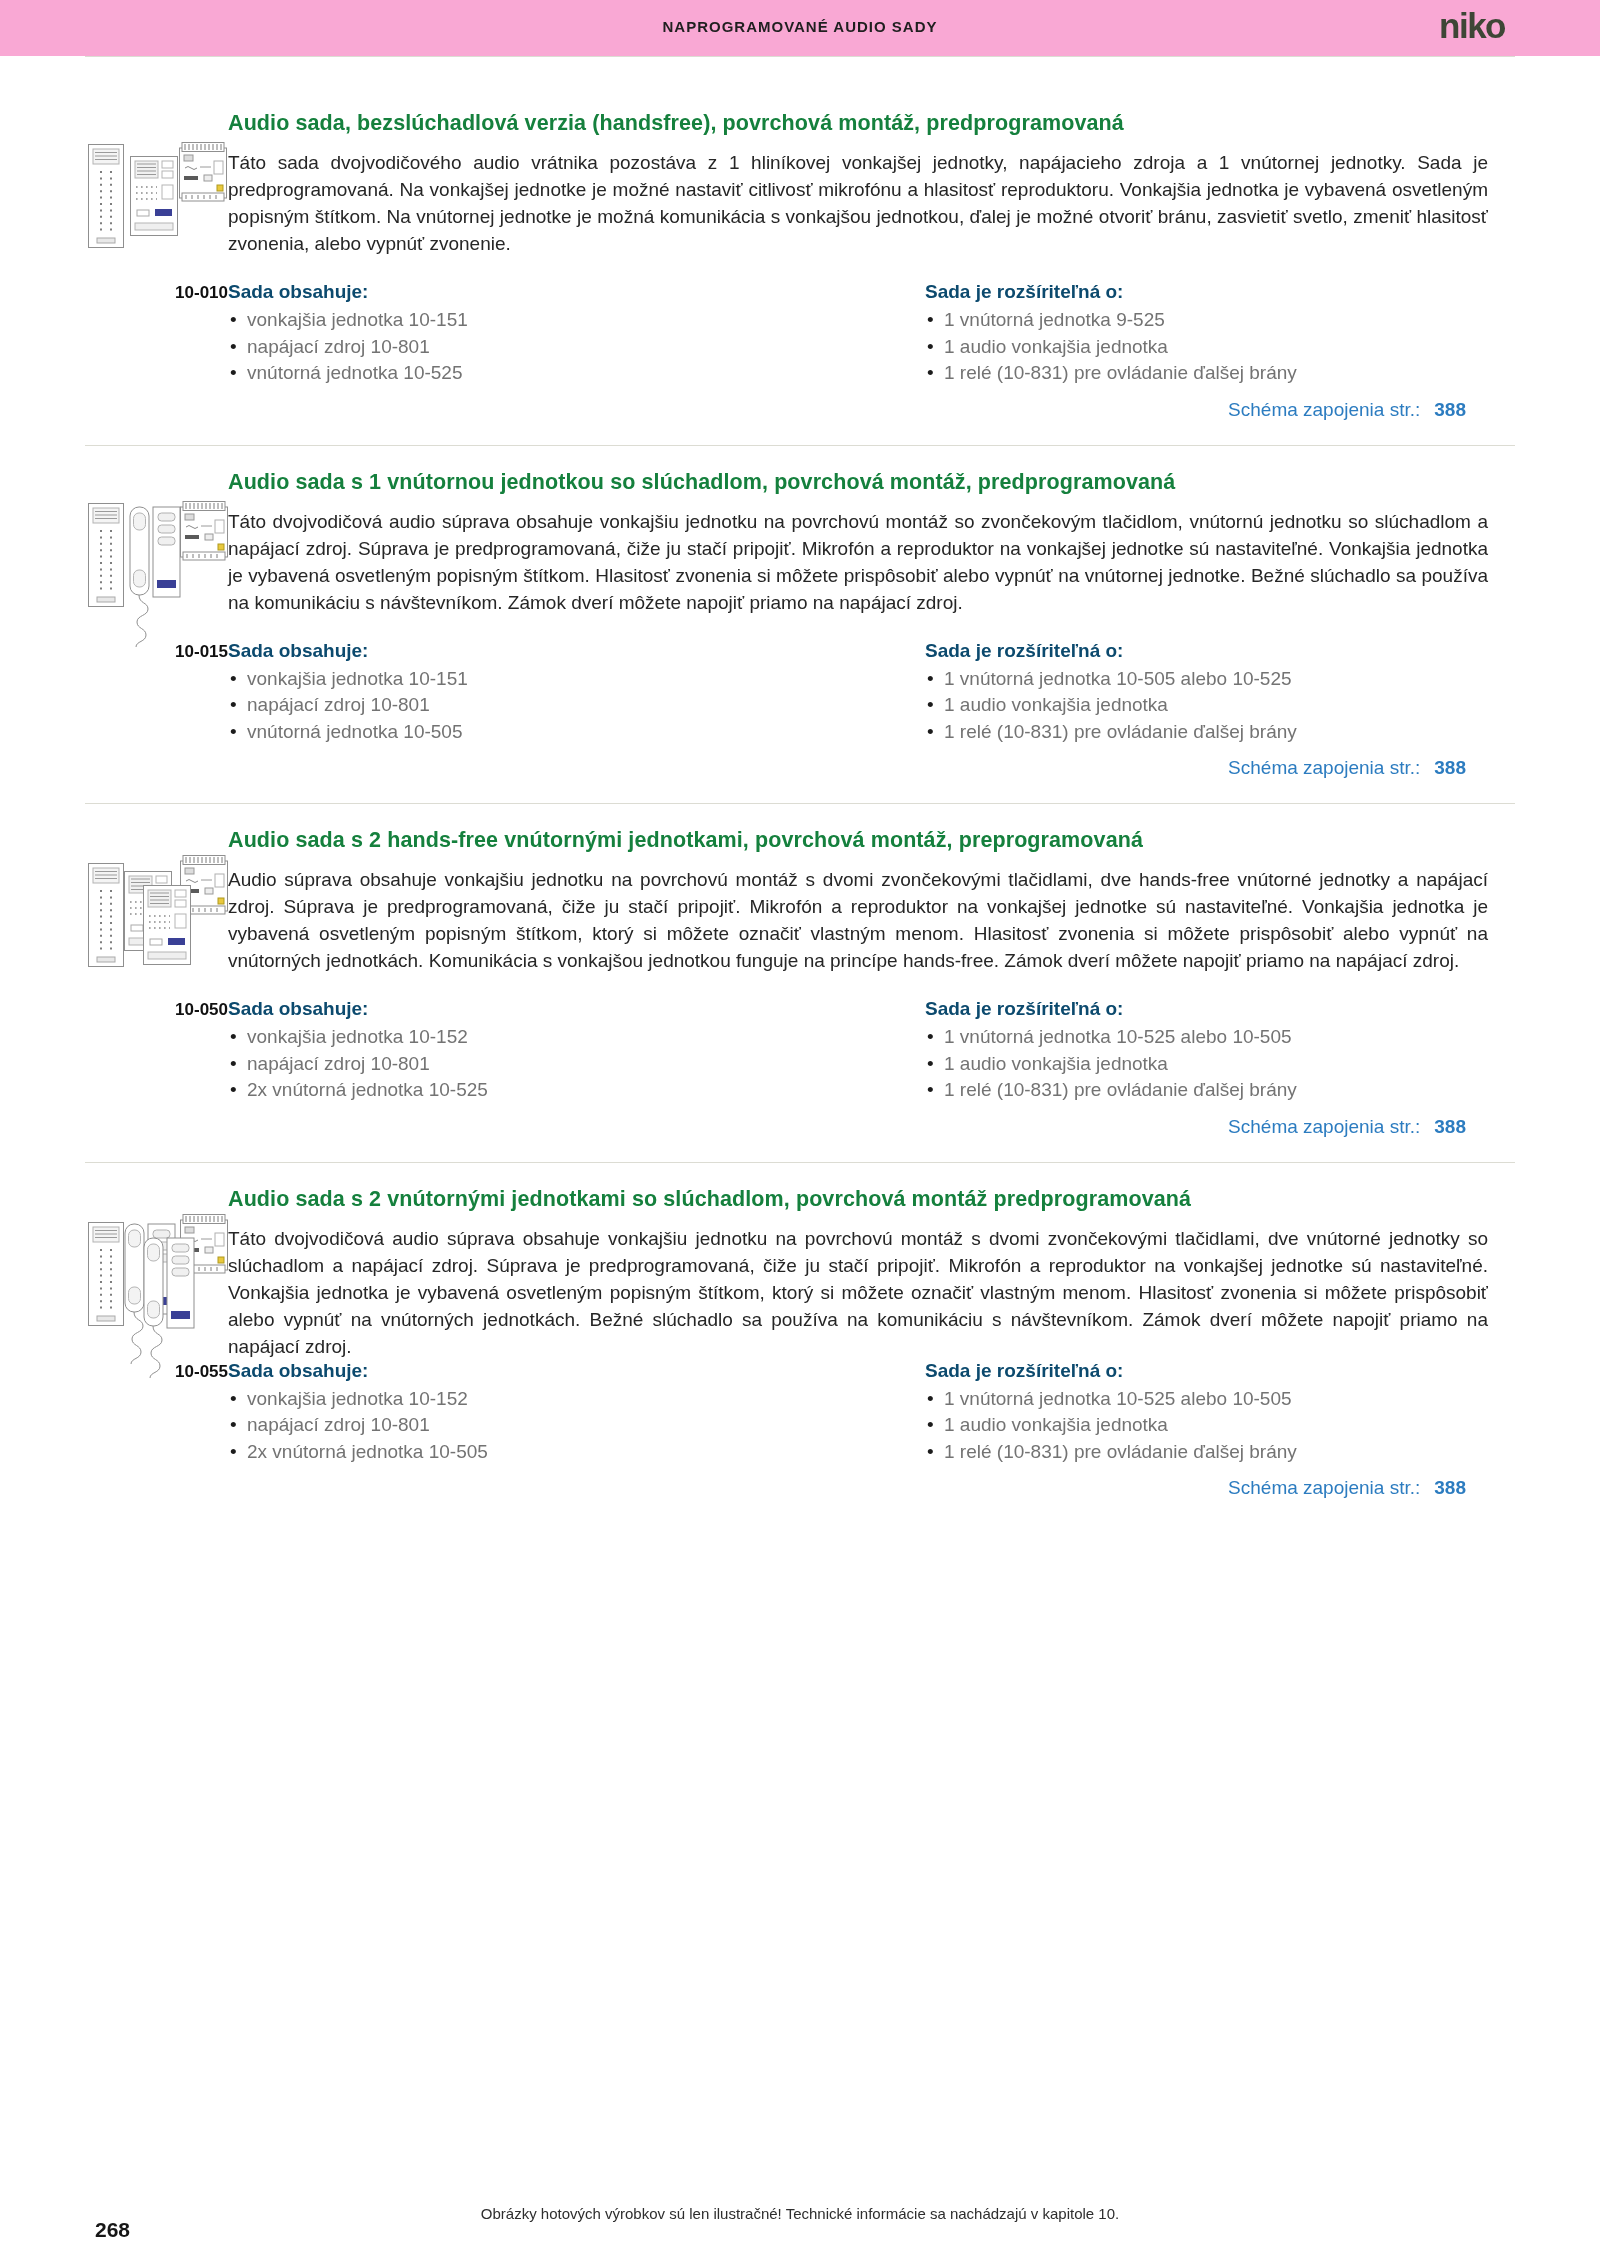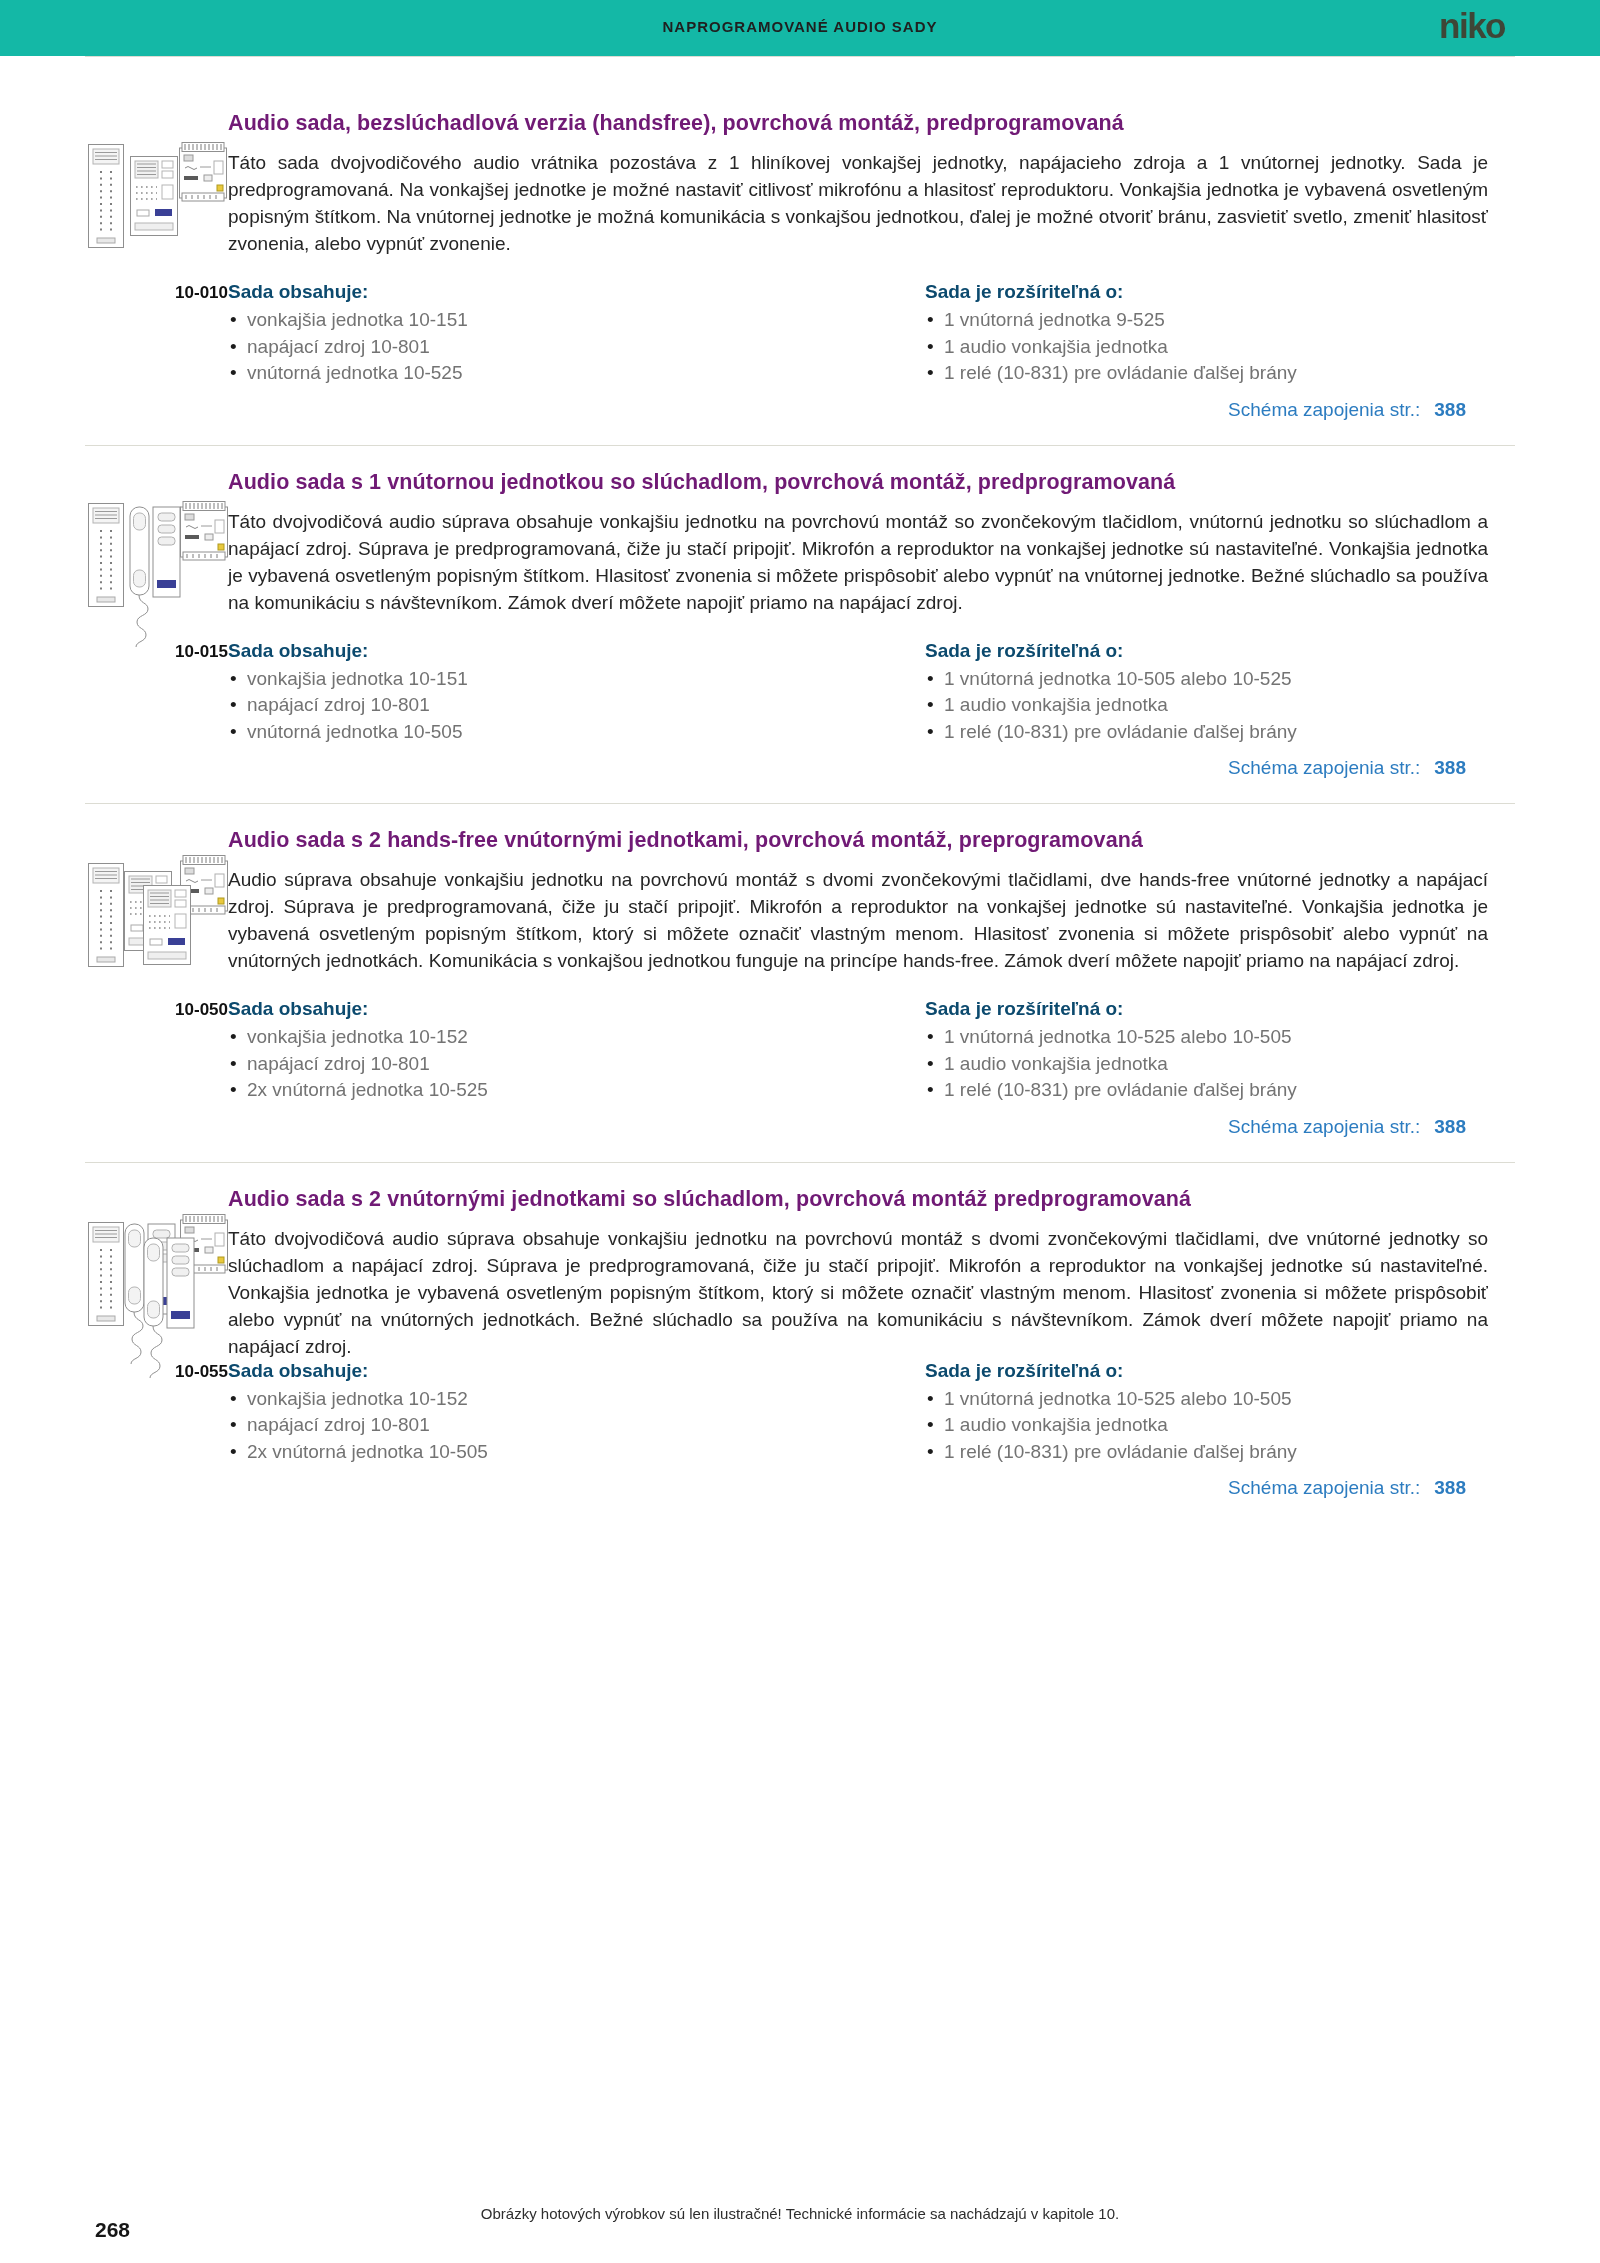--- a/index.html
+++ b/index.html
@@ -1,39 +1,39 @@
 <!DOCTYPE html>
 <html lang="sk"><head>
 <meta charset="utf-8">
 <style>
   html,body{margin:0;padding:0;background:#ffffff;}
   .page{position:relative;width:1600px;height:2263px;background:#ffffff;
         font-family:"Liberation Sans",sans-serif;color:#262626;overflow:hidden;}
 
   
-  .header{position:absolute;top:0;left:0;width:1600px;height:56px;background:#14b8a6;}
+  .header{position:absolute;top:0;left:0;width:1600px;height:56px;background:#f9a8d4;}
   .header-title{position:absolute;left:0;right:0;top:18px;text-align:center;
         font-size:15px;font-weight:700;letter-spacing:1px;color:#1f1f1f;}
   .logo{position:absolute;right:95px;top:6px;font-size:35px;font-weight:700;
         letter-spacing:-1.5px;color:#3e4636;}
 
   
   .content{position:absolute;left:85px;top:56px;width:1430px;}
   .section{display:grid;grid-template-columns:143px 1260px;
         border-top:1px solid #dcdcd3;padding:24px 0 24px 0;}
   .section.first{padding-top:54px;}
 
   .images{grid-column:1;grid-row:1;position:relative;height:170px;}
   .images svg{position:absolute;}
 
   .sec-code{grid-column:1;grid-row:2;text-align:right;font-size:17px;font-weight:700;
         color:#111;padding-top:2px;}
 
   .sec-top{grid-column:2;grid-row:1;}
-  .sec-title{font-size:21.5px;font-weight:700;color:#701a75;margin:0 0 13px 0;letter-spacing:.1px;}
+  .sec-title{font-size:21.5px;font-weight:700;color:#15803d;margin:0 0 13px 0;letter-spacing:.1px;}
   .sec-desc{font-size:19px;line-height:27px;text-align:justify;margin:0;color:#262626;}
 
   .sec-bottom{grid-column:2;grid-row:2;}
   .lists{display:grid;grid-template-columns:697px 563px;}
   .list-heading{font-size:19px;font-weight:700;color:#0c4a6e;margin:0 0 4px 0;}
   ul.plist{list-style:none;margin:0;padding:0;}
   ul.plist li{position:relative;padding-left:19px;font-size:19px;line-height:26.5px;color:#737373;}
   ul.plist li::before{content:"•";position:absolute;left:2px;top:0;color:#1c1c1c;}
 
   .schema{margin-top:12px;text-align:right;padding-right:22px;}

